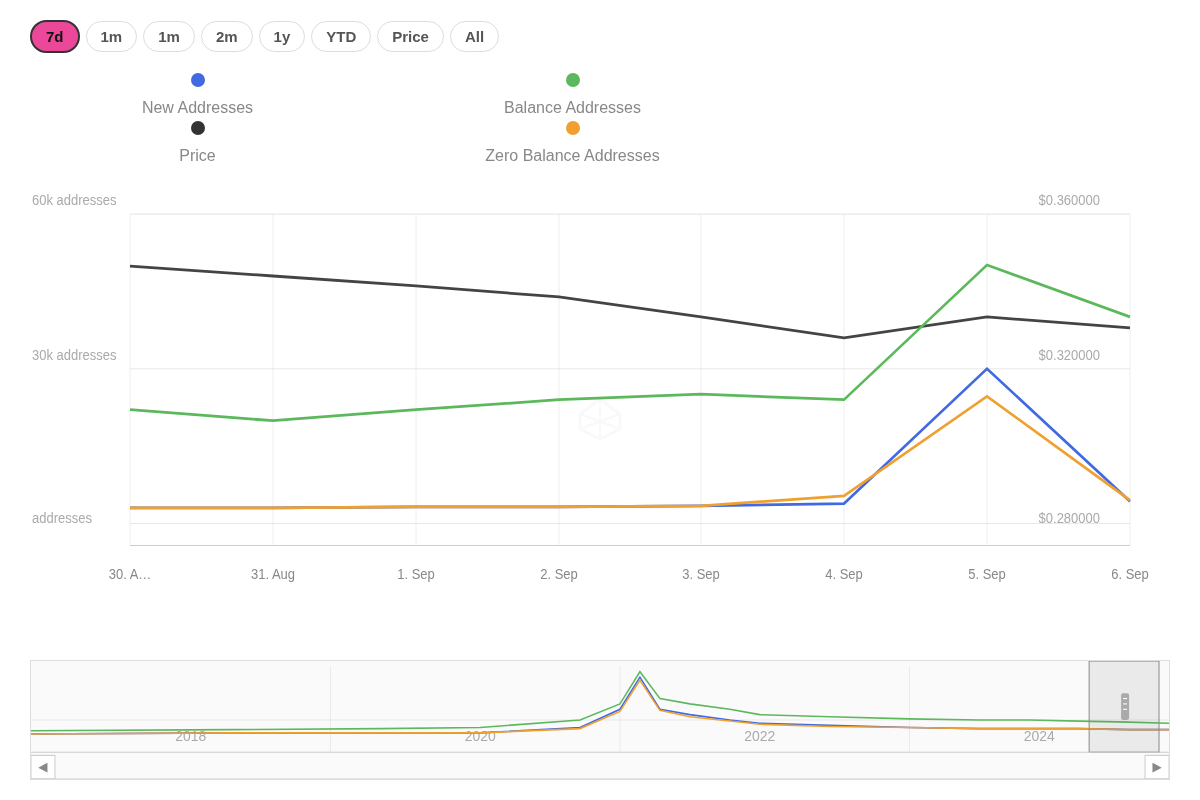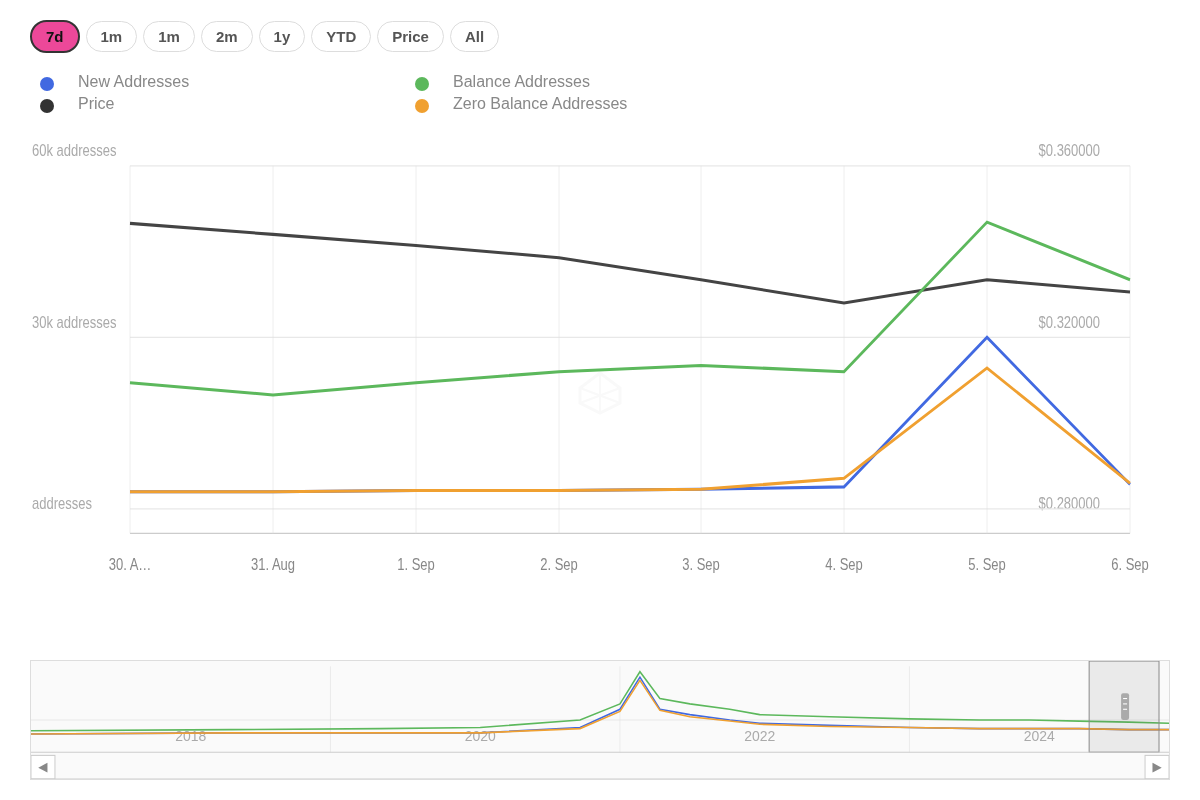--- a/index.html
+++ b/index.html
@@ -45,24 +45,25 @@
     .legend {
       display: grid;
       grid-template-columns: 1fr 1fr;
       gap: 4px 60px;
       margin-bottom: 16px;
       padding-left: 10px;
       width: 700px;
     }
     .legend-item {
       display: flex;
-      align-items: flex-end;
-      gap: 24px;
+      align-items: center;
+      gap: 12px;
       font-size: 16px;
       color: #888;
+      flex-direction: column;
     }
     .legend-dot {
       width: 14px;
       height: 14px;
       border-radius: 50%;
       flex-shrink: 0;
     }
 
     
     .chart-wrapper {

